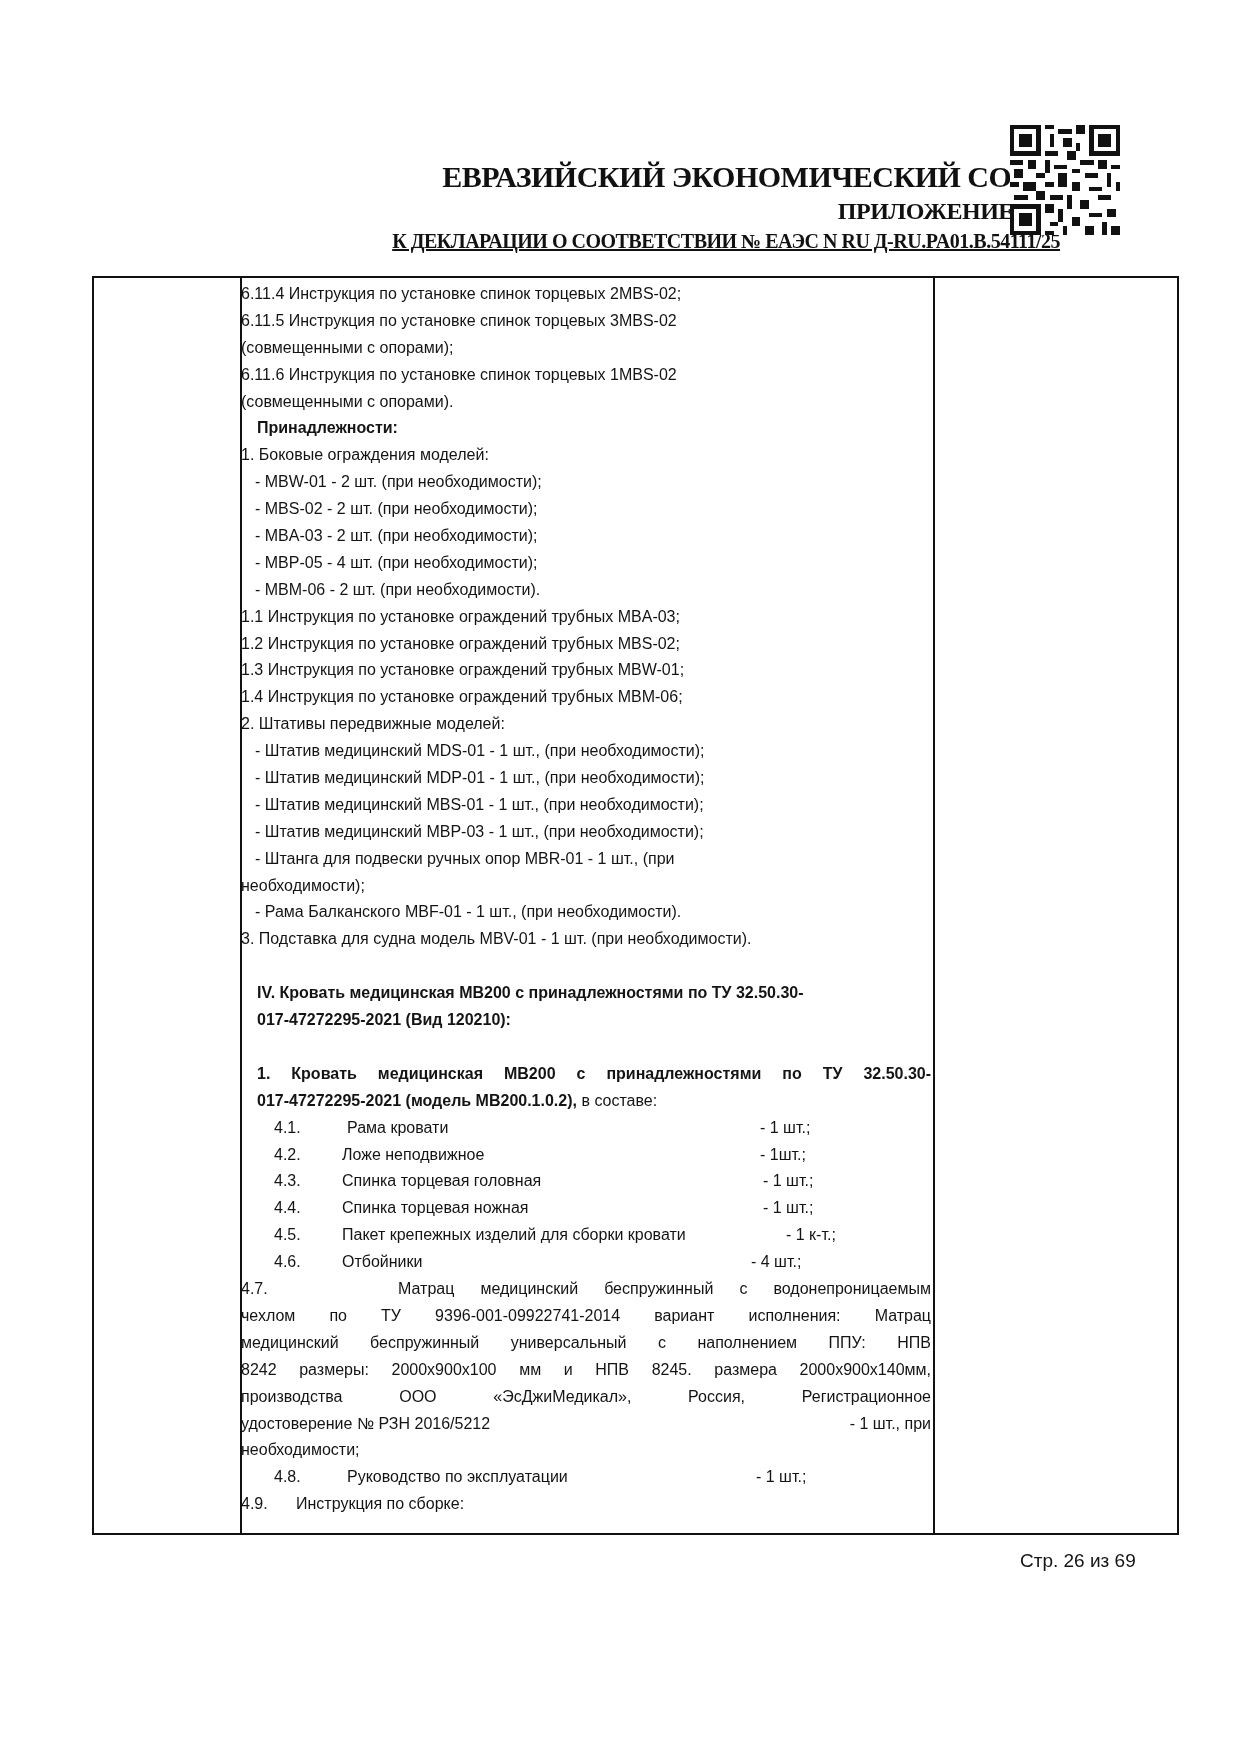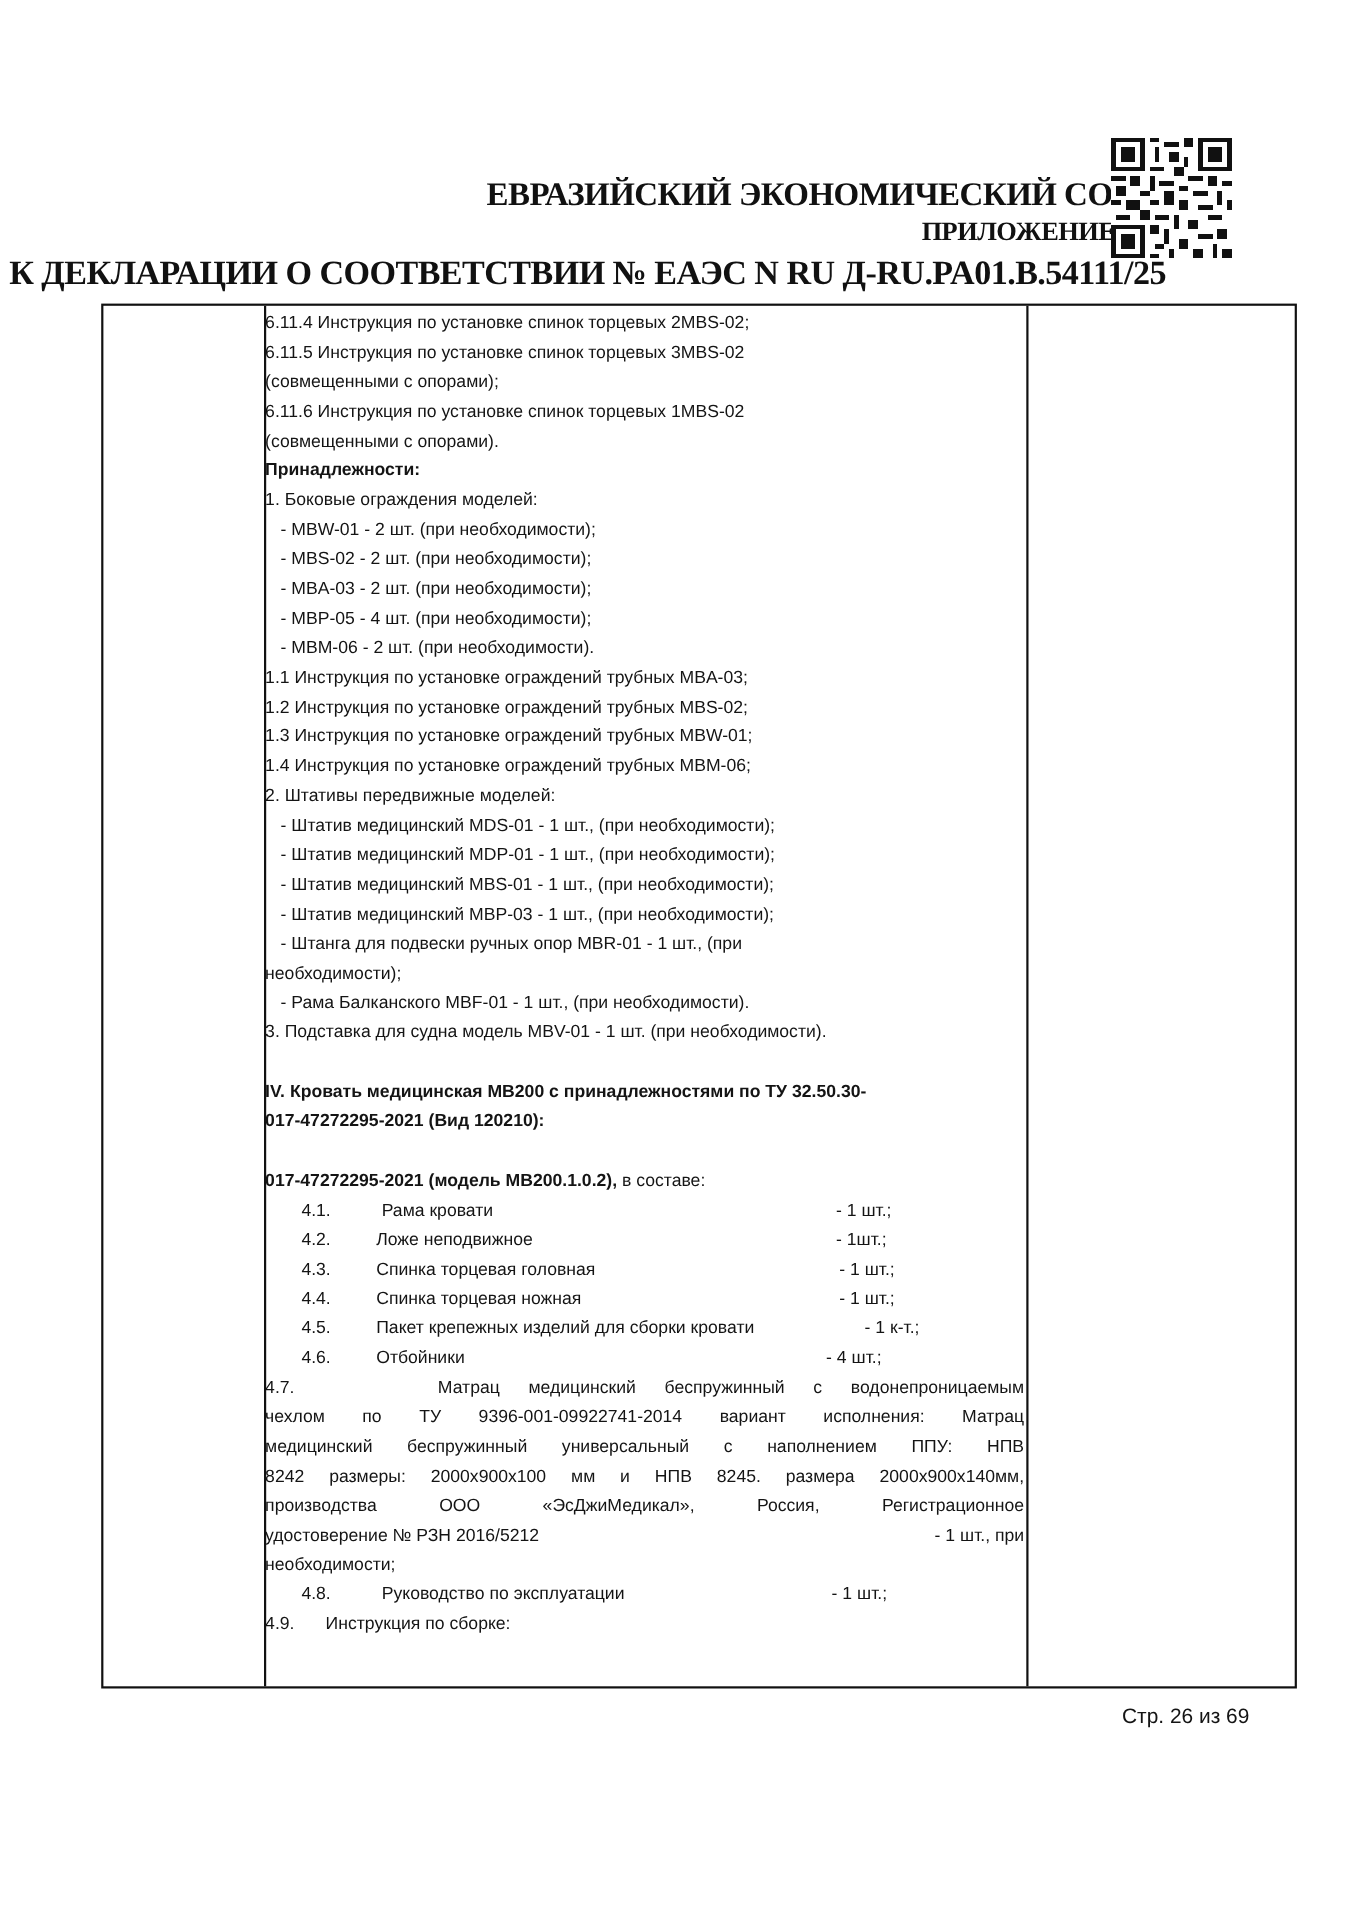--- a/index.html
+++ b/index.html
@@ -4,37 +4,37 @@
 <style>
   html, body { margin: 0; padding: 0; background: #ffffff; }
   body { width: 1240px; height: 1754px; position: relative; overflow: hidden; color: #111; }
   .title {
     position: absolute; left: 0; width: 1040px; text-align: right;
     font-family: "Liberation Serif", serif; font-weight: bold; color: #111;
     letter-spacing: -0.5px; transform-origin: center;
   }
   .t1 { top: 160px; font-size: 30px; left: 20px; }
   .t2 { top: 198px; font-size: 24px; left: 20px; }
-  .t3 { top: 230px; font-size: 31px; left: 0px; width: 1060px; }
+  .t3 { top: 230px; font-size: 20px; left: 0px; width: 1060px; text-decoration: underline; }
   .qr { position: absolute; left: 1010px; top: 125px; width: 110px; height: 110px; }
   .doc-table {
     position: absolute; left: 92px; top: 276px; width: 1087px; height: 1259px;
     border: 2px solid #111; box-sizing: border-box;
   }
   .col-div { position: absolute; top: 0; bottom: 0; width: 0; border-left: 2px solid #111; }
   .div1 { left: 146px; }
   .div2 { left: 839px; }
   .content {
     position: absolute; left: 241px; top: 281px; width: 690px;
     font-family: "Liberation Sans", sans-serif; font-size: 16px; line-height: 26.9px;
     color: #141414;
   }
   .line { white-space: nowrap; height: 26.9px; }
   .ind { padding-left: 14px; }
-  .b { font-weight: bold; }
+  .b { font-weight: bold; padding-left: 16px; }
   .blank { height: 26.9px; }
   .just { white-space: normal; text-align: justify; text-align-last: justify; height: auto; }
   .row-item { display: flex; white-space: nowrap; height: 26.9px; }
   .row-item .num { width: 68px; padding-left: 33px; }
   .row-item .lbl { flex: 0 0 auto; }
   .row-item .qty { position: absolute; }
   .pageno {
     position: absolute; left: 1020px; top: 1550px;
     font-family: "Liberation Sans", sans-serif; font-size: 19px; color: #141414;
   }
@@ -133,20 +133,21 @@
   <div class="line ind">- Штатив медицинский MBS-01 - 1 шт., (при необходимости);</div>
   <div class="line ind">- Штатив медицинский MBP-03 - 1 шт., (при необходимости);</div>
   <div class="line ind">- Штанга для подвески ручных опор MBR-01 - 1 шт., (при</div>
   <div class="line">необходимости);</div>
   <div class="line ind">- Рама Балканского MBF-01 - 1 шт., (при необходимости).</div>
   <div class="line">3. Подставка для судна модель MBV-01 - 1 шт. (при необходимости).</div>
   <div class="blank"></div>
   <div class="line b">IV. Кровать медицинская MB200 с принадлежностями по ТУ 32.50.30-</div>
   <div class="line b">017-47272295-2021 (Вид 120210):</div>
   <div class="blank"></div>
+  <div class="line b just">1. Кровать медицинская МВ200 с принадлежностями по ТУ 32.50.30-</div>
   <div class="line"><span class="b">017-47272295-2021 (модель МВ200.1.0.2),</span><span> в составе:</span></div>
 
   <div class="row-item" style="position:relative">
     <span class="num">4.1.</span>
     <span class="lbl" style="padding-left:5px">Рама кровати</span>
     <span class="qty" style="left:519px">- 1 шт.;</span>
   </div>
   <div class="row-item" style="position:relative">
     <span class="num">4.2.</span>
     <span class="lbl">Ложе неподвижное</span>

